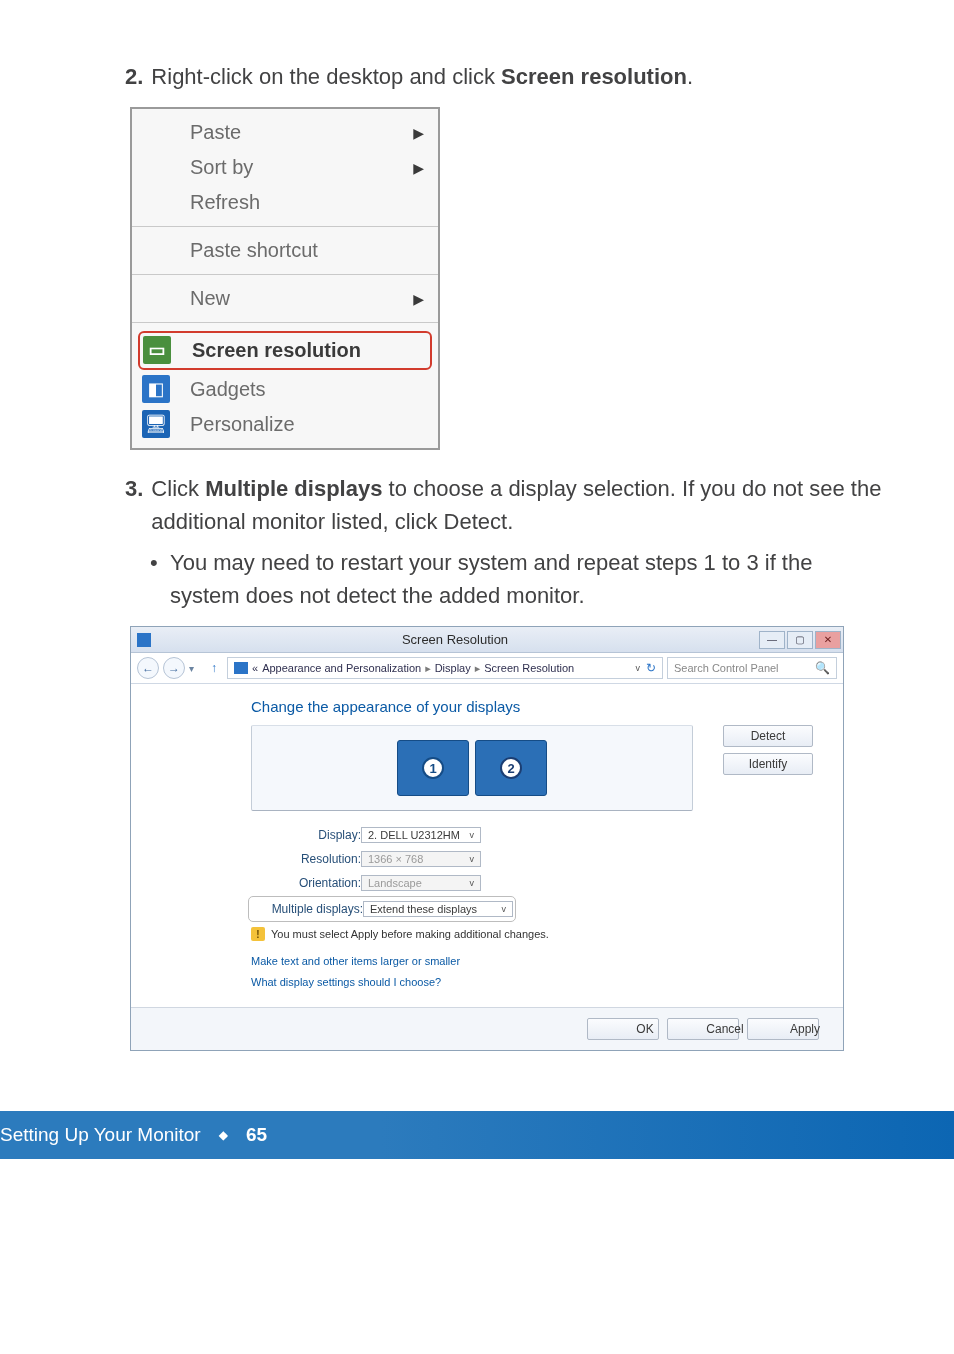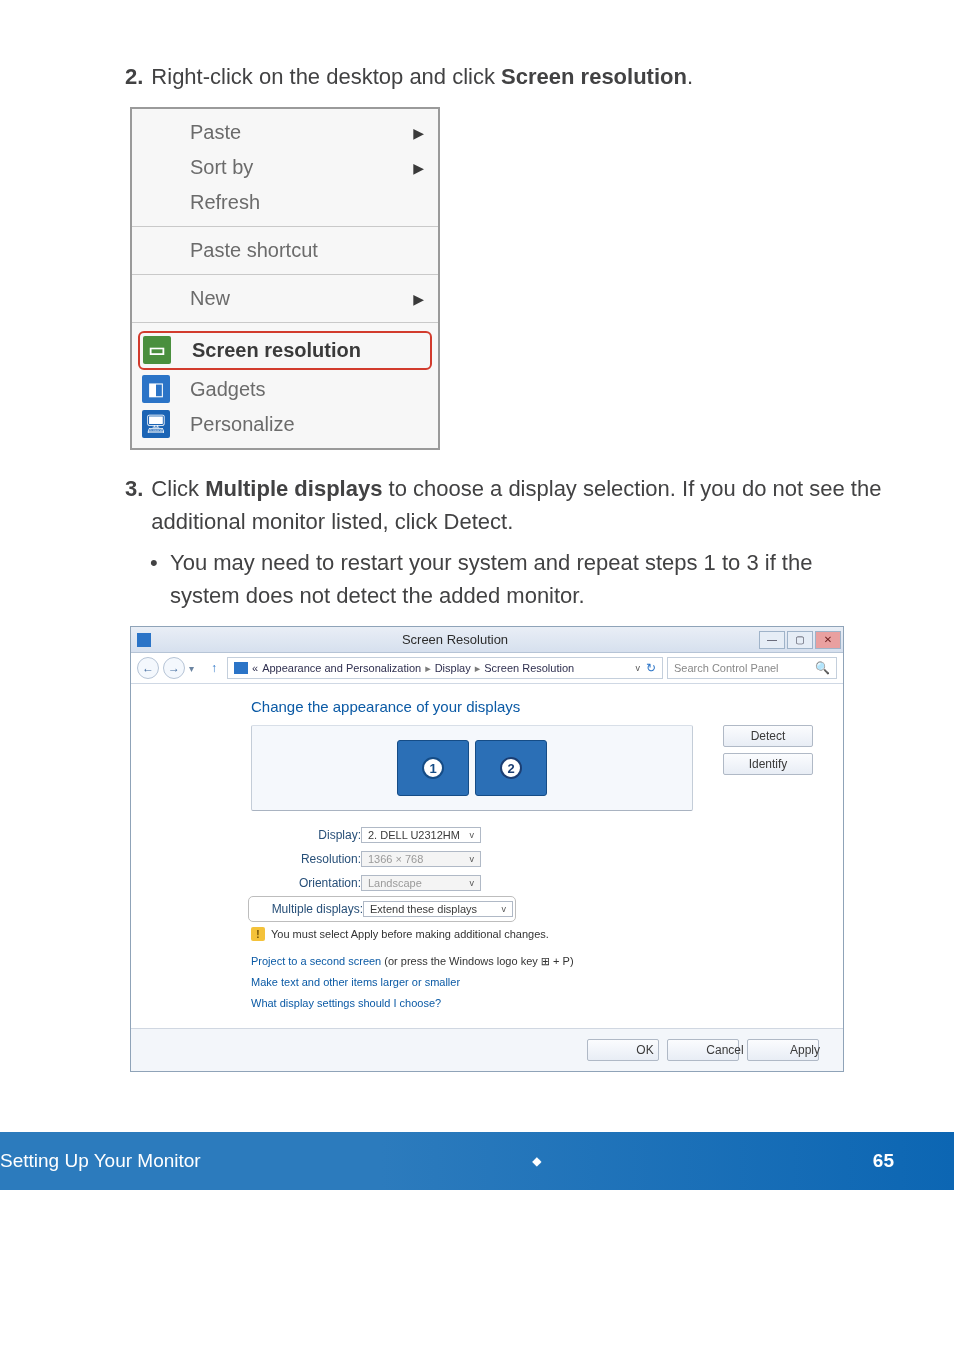--- a/index.html
+++ b/index.html
@@ -134,23 +134,23 @@
   .link { color:#0b5aa5; cursor:pointer; }
   .linklist { font-size:11px; line-height:1.9; margin-top:4px;}
   .linklist .trail { color:#333; }
 
   .footer-btns { border-top:1px solid #d0d7e1; padding:10px 24px; display:flex; justify-content:flex-end; gap:8px; background:#f3f6fa; }
   .footer-btns .btn { width:72px;padding-left:44px; }
 
   
   .doc-footer {
     margin-top: 60px;
-    height: 58px;
+    height: 48px;
     background: linear-gradient(to right, #2c7bbd 0%, #2c7bbd 40%, #0c66b3 100%);
-    display:flex; align-items:center; justify-content:space-between;
+    display:flex; align-items:center; justify-content:flex-start;
     padding-right: 60px;
     color:#fff; font-size:19px; font-weight:500;
   }
   .doc-footer .diamond { margin: 0 18px; font-size:12px;}
 </style>
 </head>
 <body>
 
 <div class="page">
   <ol class="steps">
@@ -305,23 +305,20 @@
               </div>
             </div>
 
             <div class="warn-line">
               <span class="warn-icon">!</span>
               <span>You must select Apply before making additional changes.</span>
             </div>
 
 
             <div class="linklist">
-              <div>
-                <span class="link">Project to a second screen</span><span class="trail"> (or press the Windows logo key ⊞ + P)</span>
-              </div>
               <div><span class="link">Make text and other items larger or smaller</span></div>
               <div><span class="link">What display settings should I choose?</span></div>
             </div>
           </div>
         </div>
 
         <div class="footer-btns">
           <div class="btn">
               <span>OK</span>
             </div>

